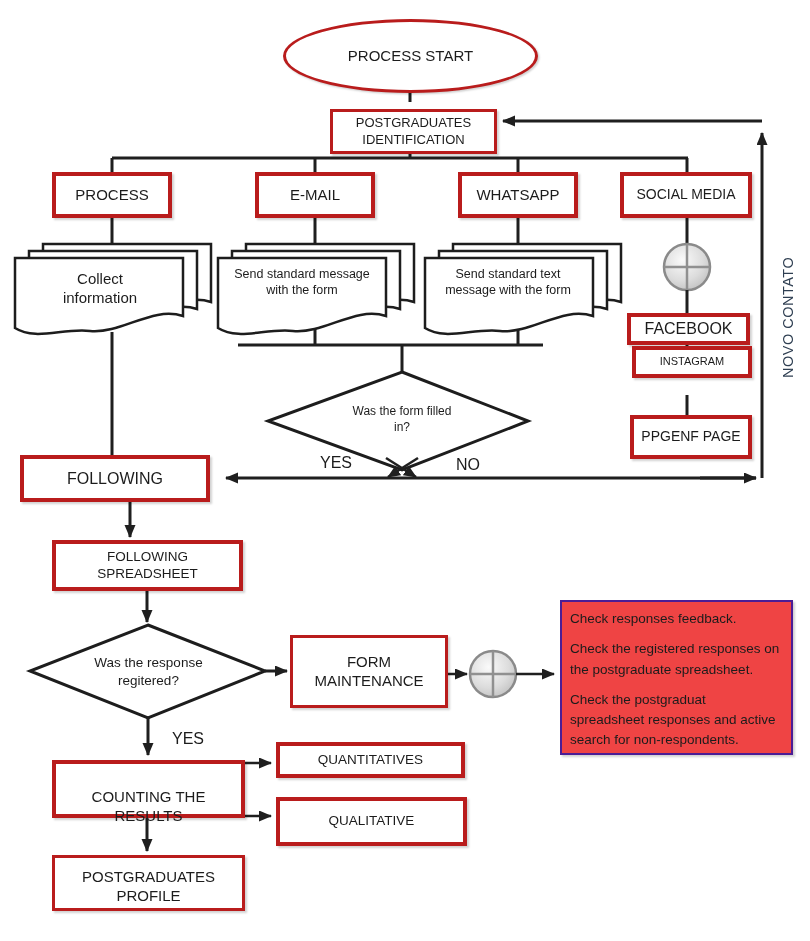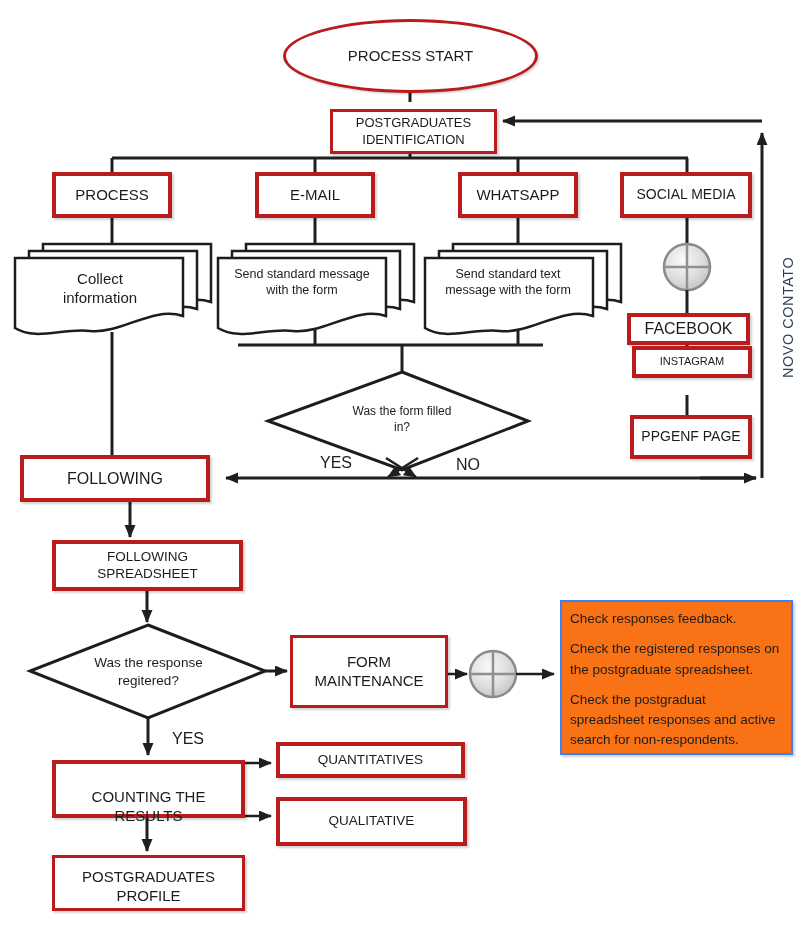--- a/index.html
+++ b/index.html
@@ -17,21 +17,21 @@
   .node.thick{border-width:3px;}
   .ellipse{border-radius:50%;border-width:3px;font-size:15px;}
   .label{
     position:absolute;background:transparent;border:none;box-shadow:none;
     display:flex;align-items:center;justify-content:center;text-align:center;
     font-size:16px;line-height:1.2;
   }
   .dtext{position:absolute;display:flex;align-items:center;justify-content:center;
     text-align:center;line-height:1.3;}
   .note{
-    position:absolute;background:#f97316;border:2px solid #3b82f6;box-sizing:border-box;
+    position:absolute;background:#ef4444;border:2px solid #4c1d95;box-sizing:border-box;
     text-align:left;font-size:13.5px;line-height:1.5;padding:7px 8px 4px 8px;
     box-shadow:1.5px 1.5px 2px rgba(0,0,0,0.18);
   }
   .note p{margin:0 0 10px 0;}
   .vertical-label{
     position:absolute;writing-mode:vertical-rl;transform:rotate(180deg);
     font-size:14.5px;letter-spacing:0.5px;color:var(--novo-color,#2f3f52);
     white-space:nowrap;
   }
 </style>

